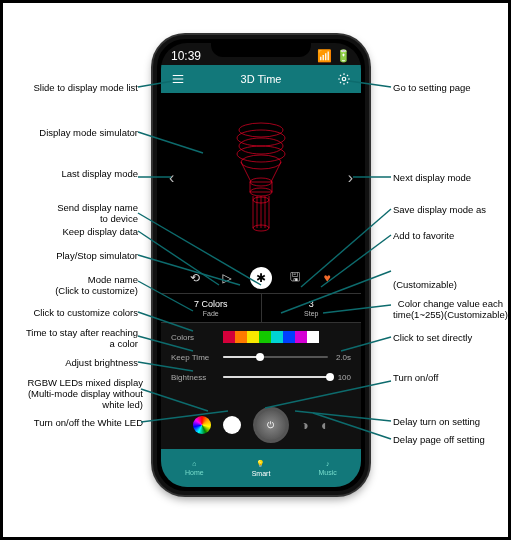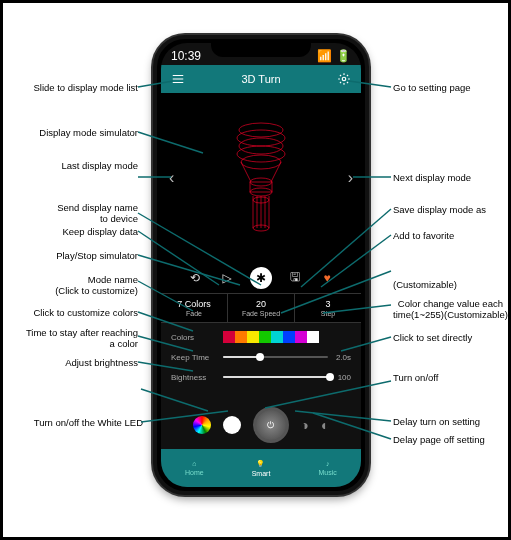--- a/index.html
+++ b/index.html
@@ -221,21 +221,21 @@
       <span>10:39</span>
       <span>📶 🔋</span>
     </div>
 
     <div class="topbar">
       <span class="hamburger">
         <svg viewBox="0 0 24 24">
             <path d="M3 6h18M3 12h18M3 18h18" stroke="#fff" stroke-width="2"></path>
           </svg>
       </span>
-      <span class="title">3D Turn</span>
+      <span class="title">3D Time</span>
       <span class="gear">
         <svg viewBox="0 0 24 24">
             <circle cx="12" cy="12" r="3" fill="none" stroke="#fff" stroke-width="2"></circle>
             <path d="M12 2v3M12 19v3M2 12h3M19 12h3M5 5l2 2M17 17l2 2M19 5l-2 2M7 17l-2 2" stroke="#fff" stroke-width="2"></path>
           </svg>
       </span>
     </div>
 
     <div class="simarea">
       <span class="arrow left">‹</span>
@@ -265,24 +265,20 @@
       <span class="cbtn">🖫</span>
       <span class="cbtn heart">♥</span>
     </div>
 
     <div class="moderow">
       <div class="mitem">
         <span class="val">7 Colors</span>
         <span>Fade</span>
       </div>
       <div class="mitem">
-        <span class="val">20</span>
-        <span>Fade Speed</span>
-      </div>
-      <div class="mitem">
         <span class="val">3</span>
         <span>Step</span>
       </div>
     </div>
 
     <div class="paramarea">
       <div class="prow colors">
         <span class="lbl">Colors</span>
         <span class="swatches">
             <span class="swatch" style="background: rgb(212, 0, 58);"></span>
@@ -334,34 +330,35 @@
         <span>♪</span>
         <span>Music</span>
       </div>
     </div>
 
   </div>
 </div>
 
 <div class="ann l" style="left:5px;top:80px;width:130px">Slide to display mode list</div>
 <div class="ann l" style="left:5px;top:125px;width:130px">Display mode simulator</div>
-<div class="ann l" style="left:5px;top:158px;width:130px">Last display mode</div>
+<div class="ann l" style="left:5px;top:166px;width:130px">Last display mode</div>
 <div class="ann l" style="left:5px;top:200px;width:130px;white-space:pre-line">Send display name
 to device</div>
 <div class="ann l" style="left:5px;top:224px;width:130px">Keep display data</div>
 <div class="ann l" style="left:5px;top:248px;width:130px">Play/Stop simulator</div>
 <div class="ann l" style="left:5px;top:272px;width:130px">
   <span>Mode name</span><br><span class="sm">(Click to customize)</span>
 </div>
 <div class="ann l" style="left:5px;top:305px;width:130px">Click to customize colors</div>
 <div class="ann l" style="left:5px;top:325px;width:130px;white-space:pre-line">Time to stay after reaching
 a color</div>
 <div class="ann l" style="left:5px;top:355px;width:130px">Adjust brightness</div>
 <div class="ann l" style="left:5px;top:375px;width:135px">
-  <br>
+  <span>RGBW LEDs mixed display</span><br><span class="sm" style="white-space:pre-line">(Multi-mode display without
+white led)</span>
 </div>
 <div class="ann l" style="left:5px;top:415px;width:135px">Turn on/off the White LED</div>
 
 <div class="ann r" style="left:390px;top:80px">Go to setting page</div>
 <div class="ann r" style="left:390px;top:170px">Next display mode</div>
 <div class="ann r" style="left:390px;top:202px">Save display mode as</div>
 <div class="ann r" style="left:390px;top:228px">Add to favorite</div>
 <div class="ann r" style="left:390px;top:255px;white-space:pre-line">
   <br><span class="sm">(Customizable)</span>
 </div>

